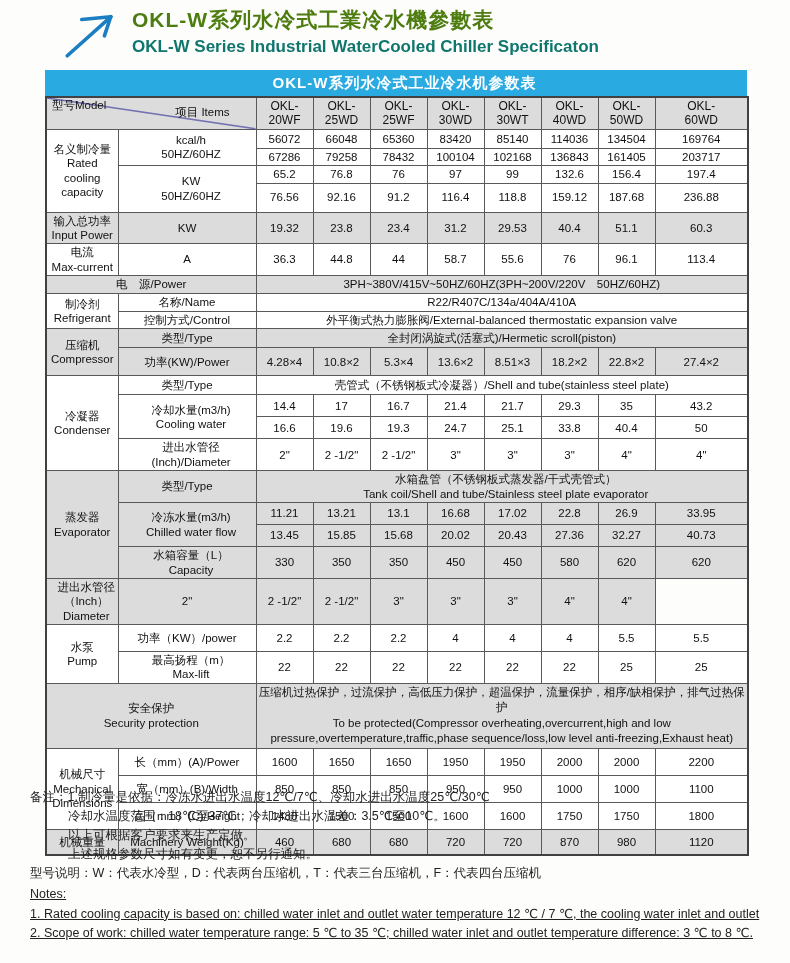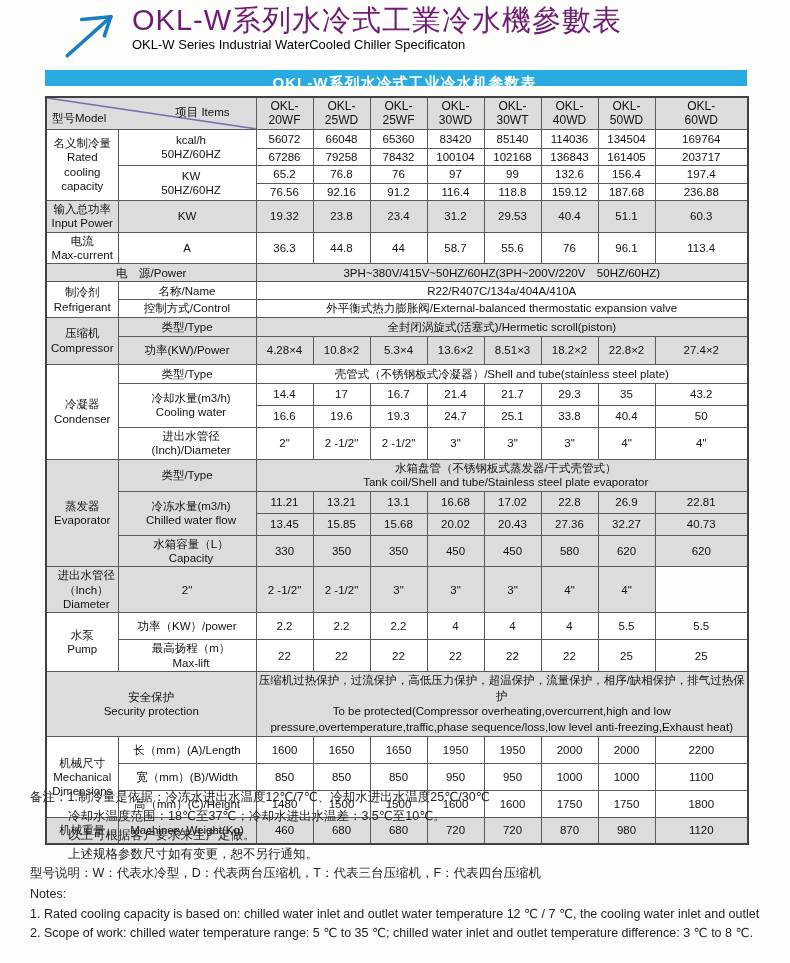--- a/index.html
+++ b/index.html
@@ -4,25 +4,25 @@
 <style>
   * { margin:0; padding:0; box-sizing:border-box; }
   html,body { background:#f4f4f2; }
   body {
     width:790px; height:963px; margin:0 auto; background:#fdfdfc;
     font-family:"Liberation Sans","DejaVu Sans",sans-serif; color:#1a1a1a;
     position:relative; overflow:hidden;
   }
   .page-header { position:absolute; top:4px; left:60px; display:flex; align-items:flex-start; }
   .brand-arrow { width:58px; height:52px; margin-right:14px; margin-top:4px; }
-  .title-zh { font-size:29px; font-weight:400; letter-spacing:1px; color:#701a75; line-height:32px; }
-  .title-en { font-size:13px; font-weight:400; color:#000000; margin-top:1px; }
+  .title-zh { font-size:21px; font-weight:700; letter-spacing:1px; color:#4d7c0f; line-height:32px; }
+  .title-en { font-size:17px; font-weight:700; color:#0f766e; margin-top:1px; }
 
   .banner {
-    position:absolute; left:45px; top:70px; width:702px; height:16px;
+    position:absolute; left:45px; top:70px; width:702px; height:26px;
     background:#29abe2; color:#fff; text-align:center; line-height:26px;
     font-size:15px; font-weight:700; letter-spacing:1px;padding-left:17px;
   }
 
   table.spec {
     position:absolute; left:45px; top:96px; width:702px;
     border-collapse:collapse; table-layout:fixed;
     border:2px solid #414042;
     font-size:11.5px; color:#111;
   }
@@ -31,32 +31,32 @@
     padding:1px 2px; line-height:1.25; background:#fff; overflow:hidden;
   }
   tr.g > td { background:#dcdcdc; }
   .two-line span { display:block;margin-left:8px; }
   .model-cell { font-size:12px; }
   .model-cell span { display:block; line-height:1.2; }
 
   
   td.corner { position:relative; padding:0; height:100%; }
   td.corner svg { position:absolute; inset:0; width:100%; height:100%; }
-  .corner-model { position:absolute; left:5px; bottom:3px; font-size:11.5px; }
+  .corner-model { position:absolute; left:5px; bottom:16px; font-size:11.5px; }
   .corner-items { position:absolute; right:26px; top:7px; font-size:11.5px; }
 
   .sec-label span { display:block; }
   .security-text { text-align:left; padding:2px 5px; }
   .security-text span { display:block; line-height:1.35; }
 
   .notes { position:absolute; left:30px; top:788px; width:740px; font-size:12.5px; line-height:19px; color:#222; }
   .notes .ind1 { padding-left:25px; }
   .notes .ind2 { padding-left:38px; }
   .notes-en { margin-top:2px; }
-  .notes-en .line { line-height:19.5px; }
+  .notes-en .line { line-height:19.5px;text-decoration:underline; }
 </style>
 </head>
 <body>
 
 <div class="page-header">
   <svg class="brand-arrow" viewBox="0 0 64 56">
     <line x1="8" y1="52" x2="56" y2="9" stroke="#1b7ec2" stroke-width="4" stroke-linecap="round"></line>
     <line x1="24" y1="12" x2="56" y2="9" stroke="#1b7ec2" stroke-width="4" stroke-linecap="round"></line>
     <line x1="56" y1="9" x2="49" y2="30" stroke="#1b7ec2" stroke-width="4" stroke-linecap="round"></line>
   </svg>
@@ -160,21 +160,21 @@
     </td>
     <td>65.2</td>
     <td>76.8</td>
     <td>76</td>
     <td>97</td>
     <td>99</td>
     <td>132.6</td>
     <td>156.4</td>
     <td>197.4</td>
   </tr>
-  <tr style="height:17px">
+  <tr style="height:29px">
     <td>76.56</td>
     <td>92.16</td>
     <td>91.2</td>
     <td>116.4</td>
     <td>118.8</td>
     <td>159.12</td>
     <td>187.68</td>
     <td>236.88</td>
   </tr>
 
@@ -311,21 +311,21 @@
       <span>冷冻水量(m3/h)</span>
       <span>Chilled water flow</span>
     </td>
     <td>11.21</td>
     <td>13.21</td>
     <td>13.1</td>
     <td>16.68</td>
     <td>17.02</td>
     <td>22.8</td>
     <td>26.9</td>
-    <td>22.81</td>
+    <td>33.95</td>
   </tr>
   <tr class="g" style="height:22px">
     <td>13.45</td>
     <td>15.85</td>
     <td>15.68</td>
     <td>20.02</td>
     <td>20.43</td>
     <td>27.36</td>
     <td>32.27</td>
     <td>40.73</td>
@@ -398,21 +398,21 @@
       <span>压缩机过热保护，过流保护，高低压力保护，超温保护，流量保护，相序/缺相保护，排气过热保护</span>
       <span>To be protected(Compressor overheating,overcurrent,high and low pressure,overtemperature,traffic,phase sequence/loss,low level anti-freezing,Exhaust heat)</span>
     </td>
   </tr>
 
   <tr style="height:27px">
     <td rowspan="3" class="sec-label">
       <span>机械尺寸</span>
       <span>Mechanical Dimensions</span>
     </td>
-    <td>长（mm）(A)/Length</td>
+    <td>长（mm）(A)/Power</td>
     <td>1600</td>
     <td>1650</td>
     <td>1650</td>
     <td>1950</td>
     <td>1950</td>
     <td>2000</td>
     <td>2000</td>
     <td>2200</td>
   </tr>
   <tr style="height:27px">

